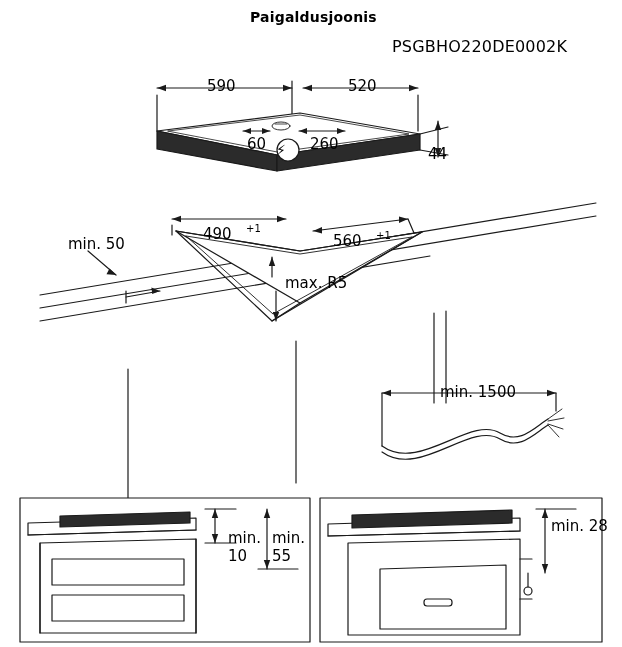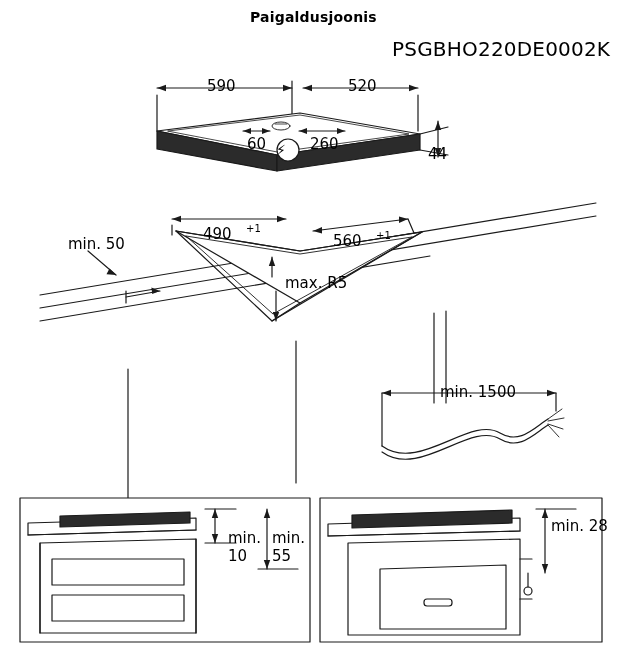--- a/index.html
+++ b/index.html
@@ -14,21 +14,21 @@
   #stage{position:absolute;left:0;top:3px;width:622px;height:647px;}
   svg{display:block;}
   .ttl{
     position:absolute;
     font-weight:bold;
     font-size:14px;
     letter-spacing:.2px;
   }
   .code{
     position:absolute;
-    font-size:20px;
+    font-size:16px;
     letter-spacing:.2px;
   }
   text{font-family:"DejaVu Sans", sans-serif;}
 </style>
 </head>
 <body>
 
 <div id="stage">
 
   <div class="ttl" style="left:250px;top:6px;">Paigaldusjoonis</div>

